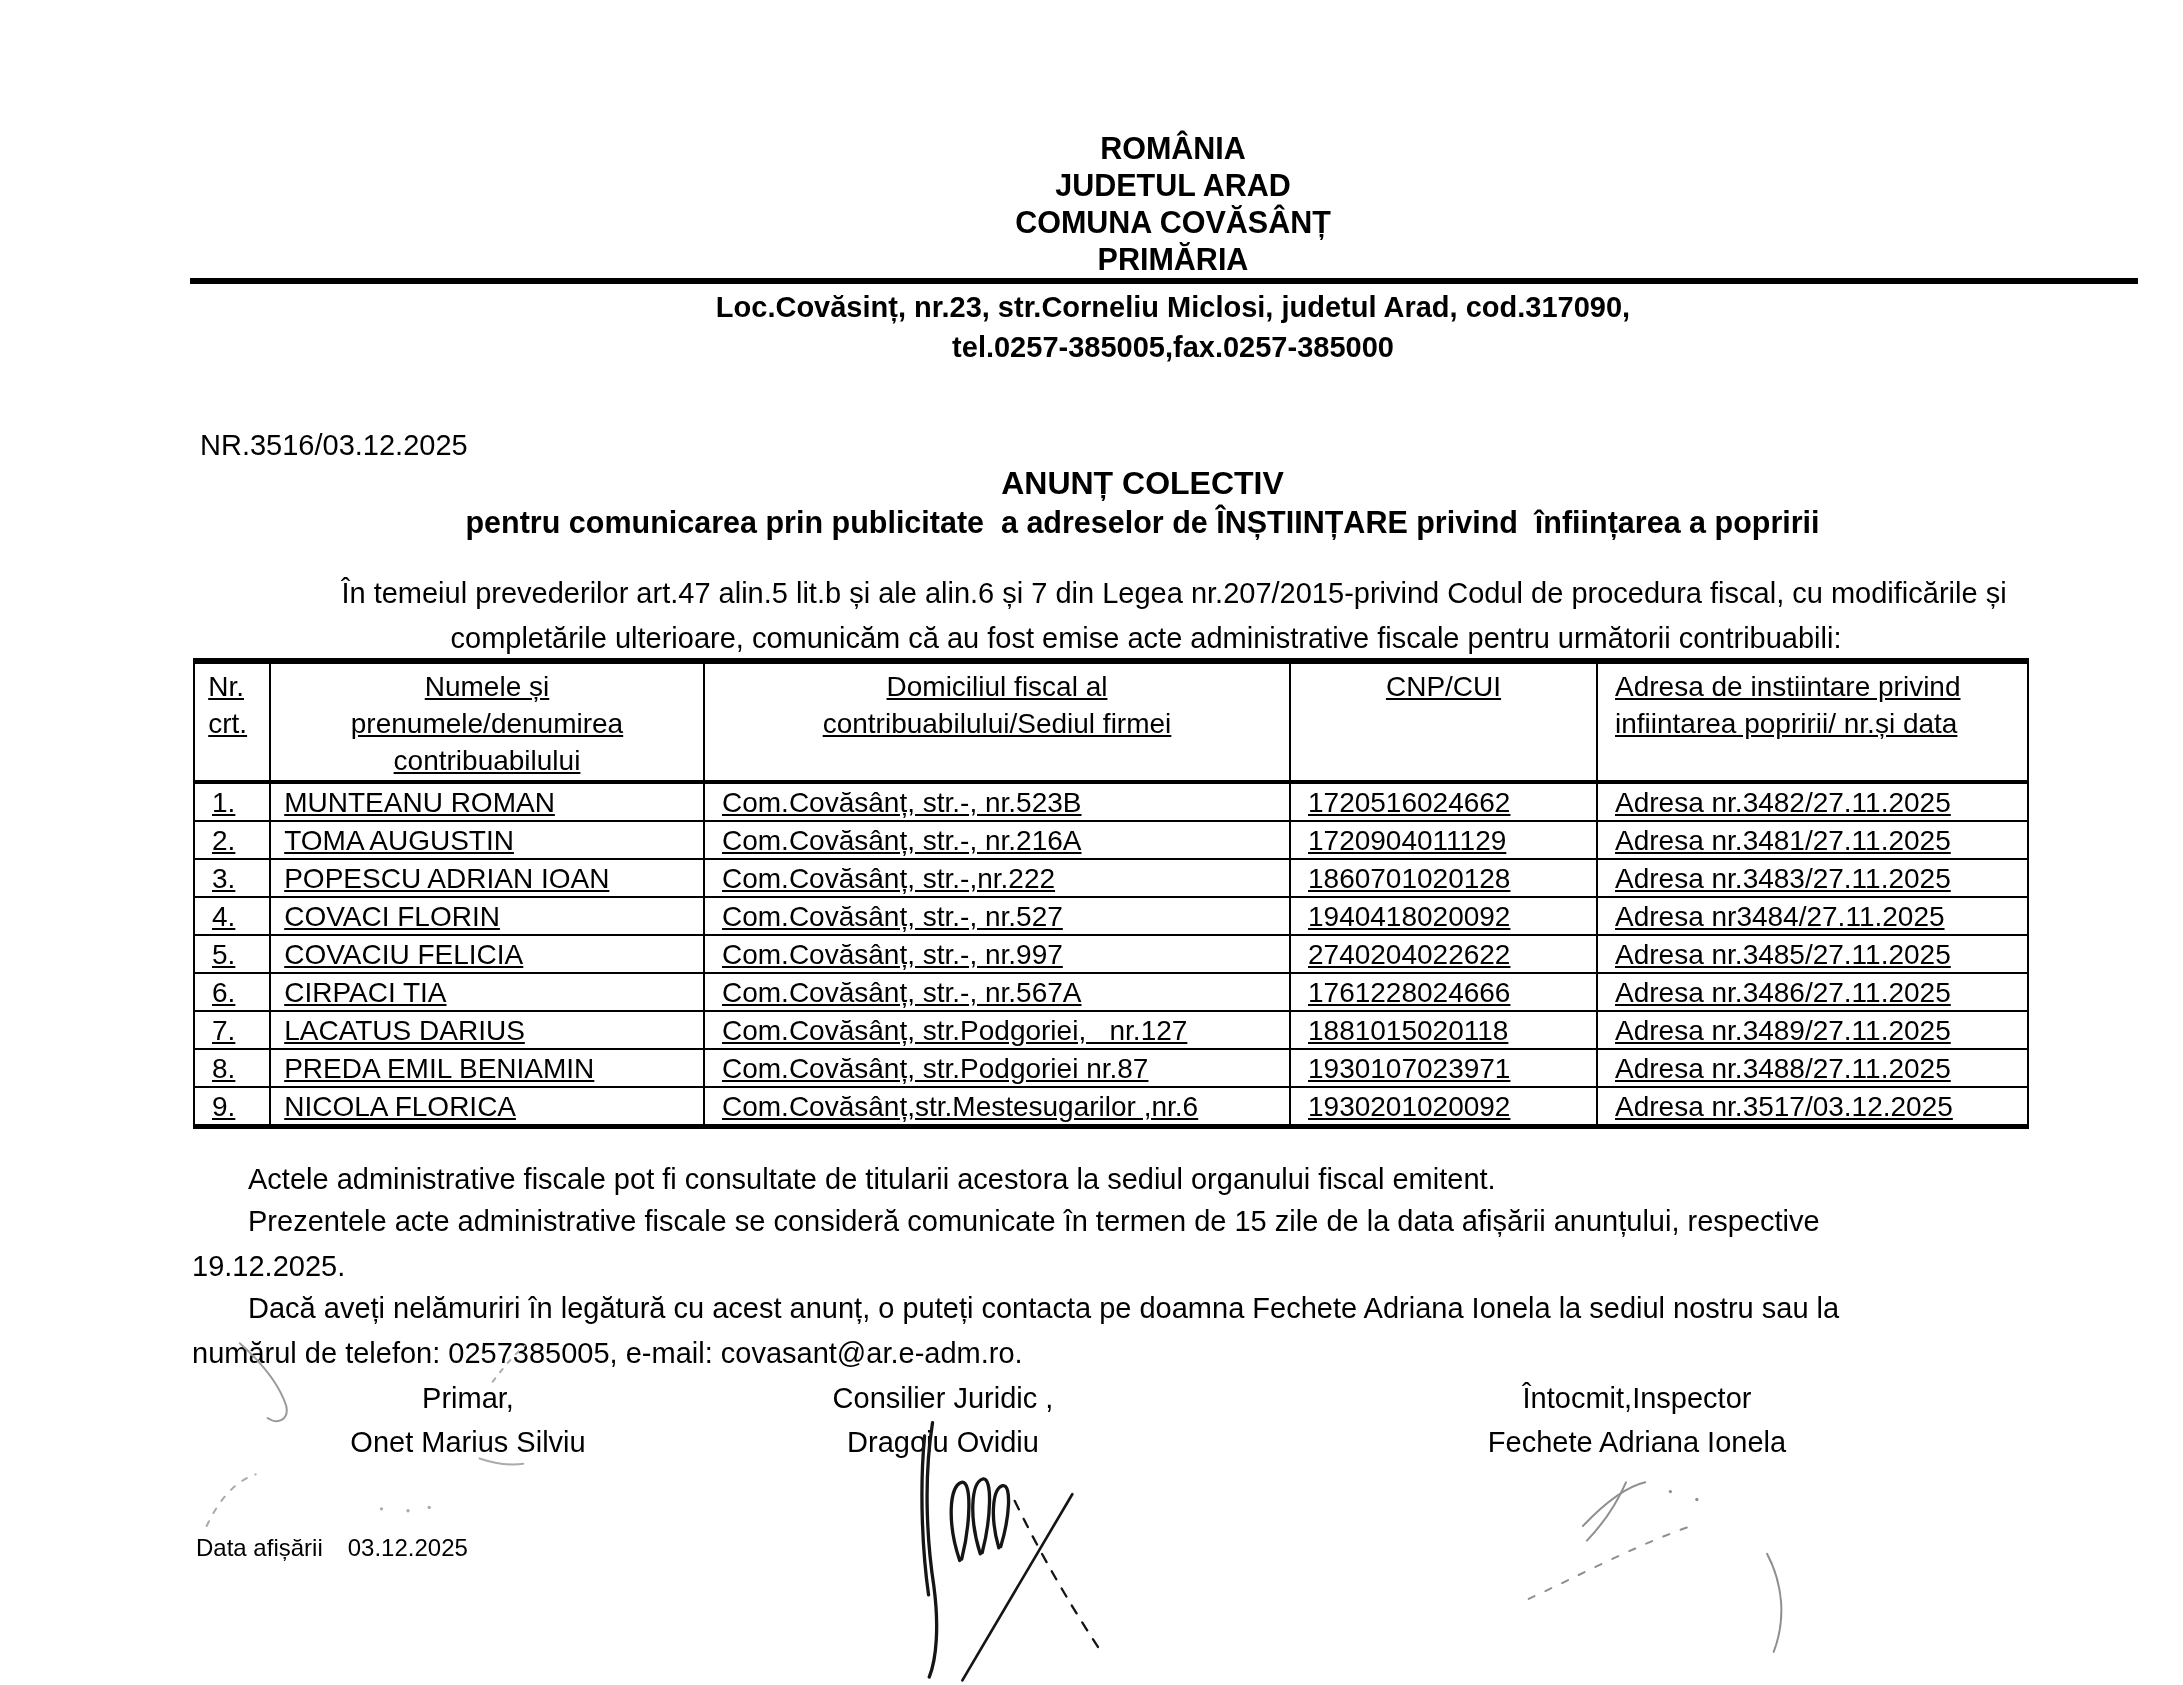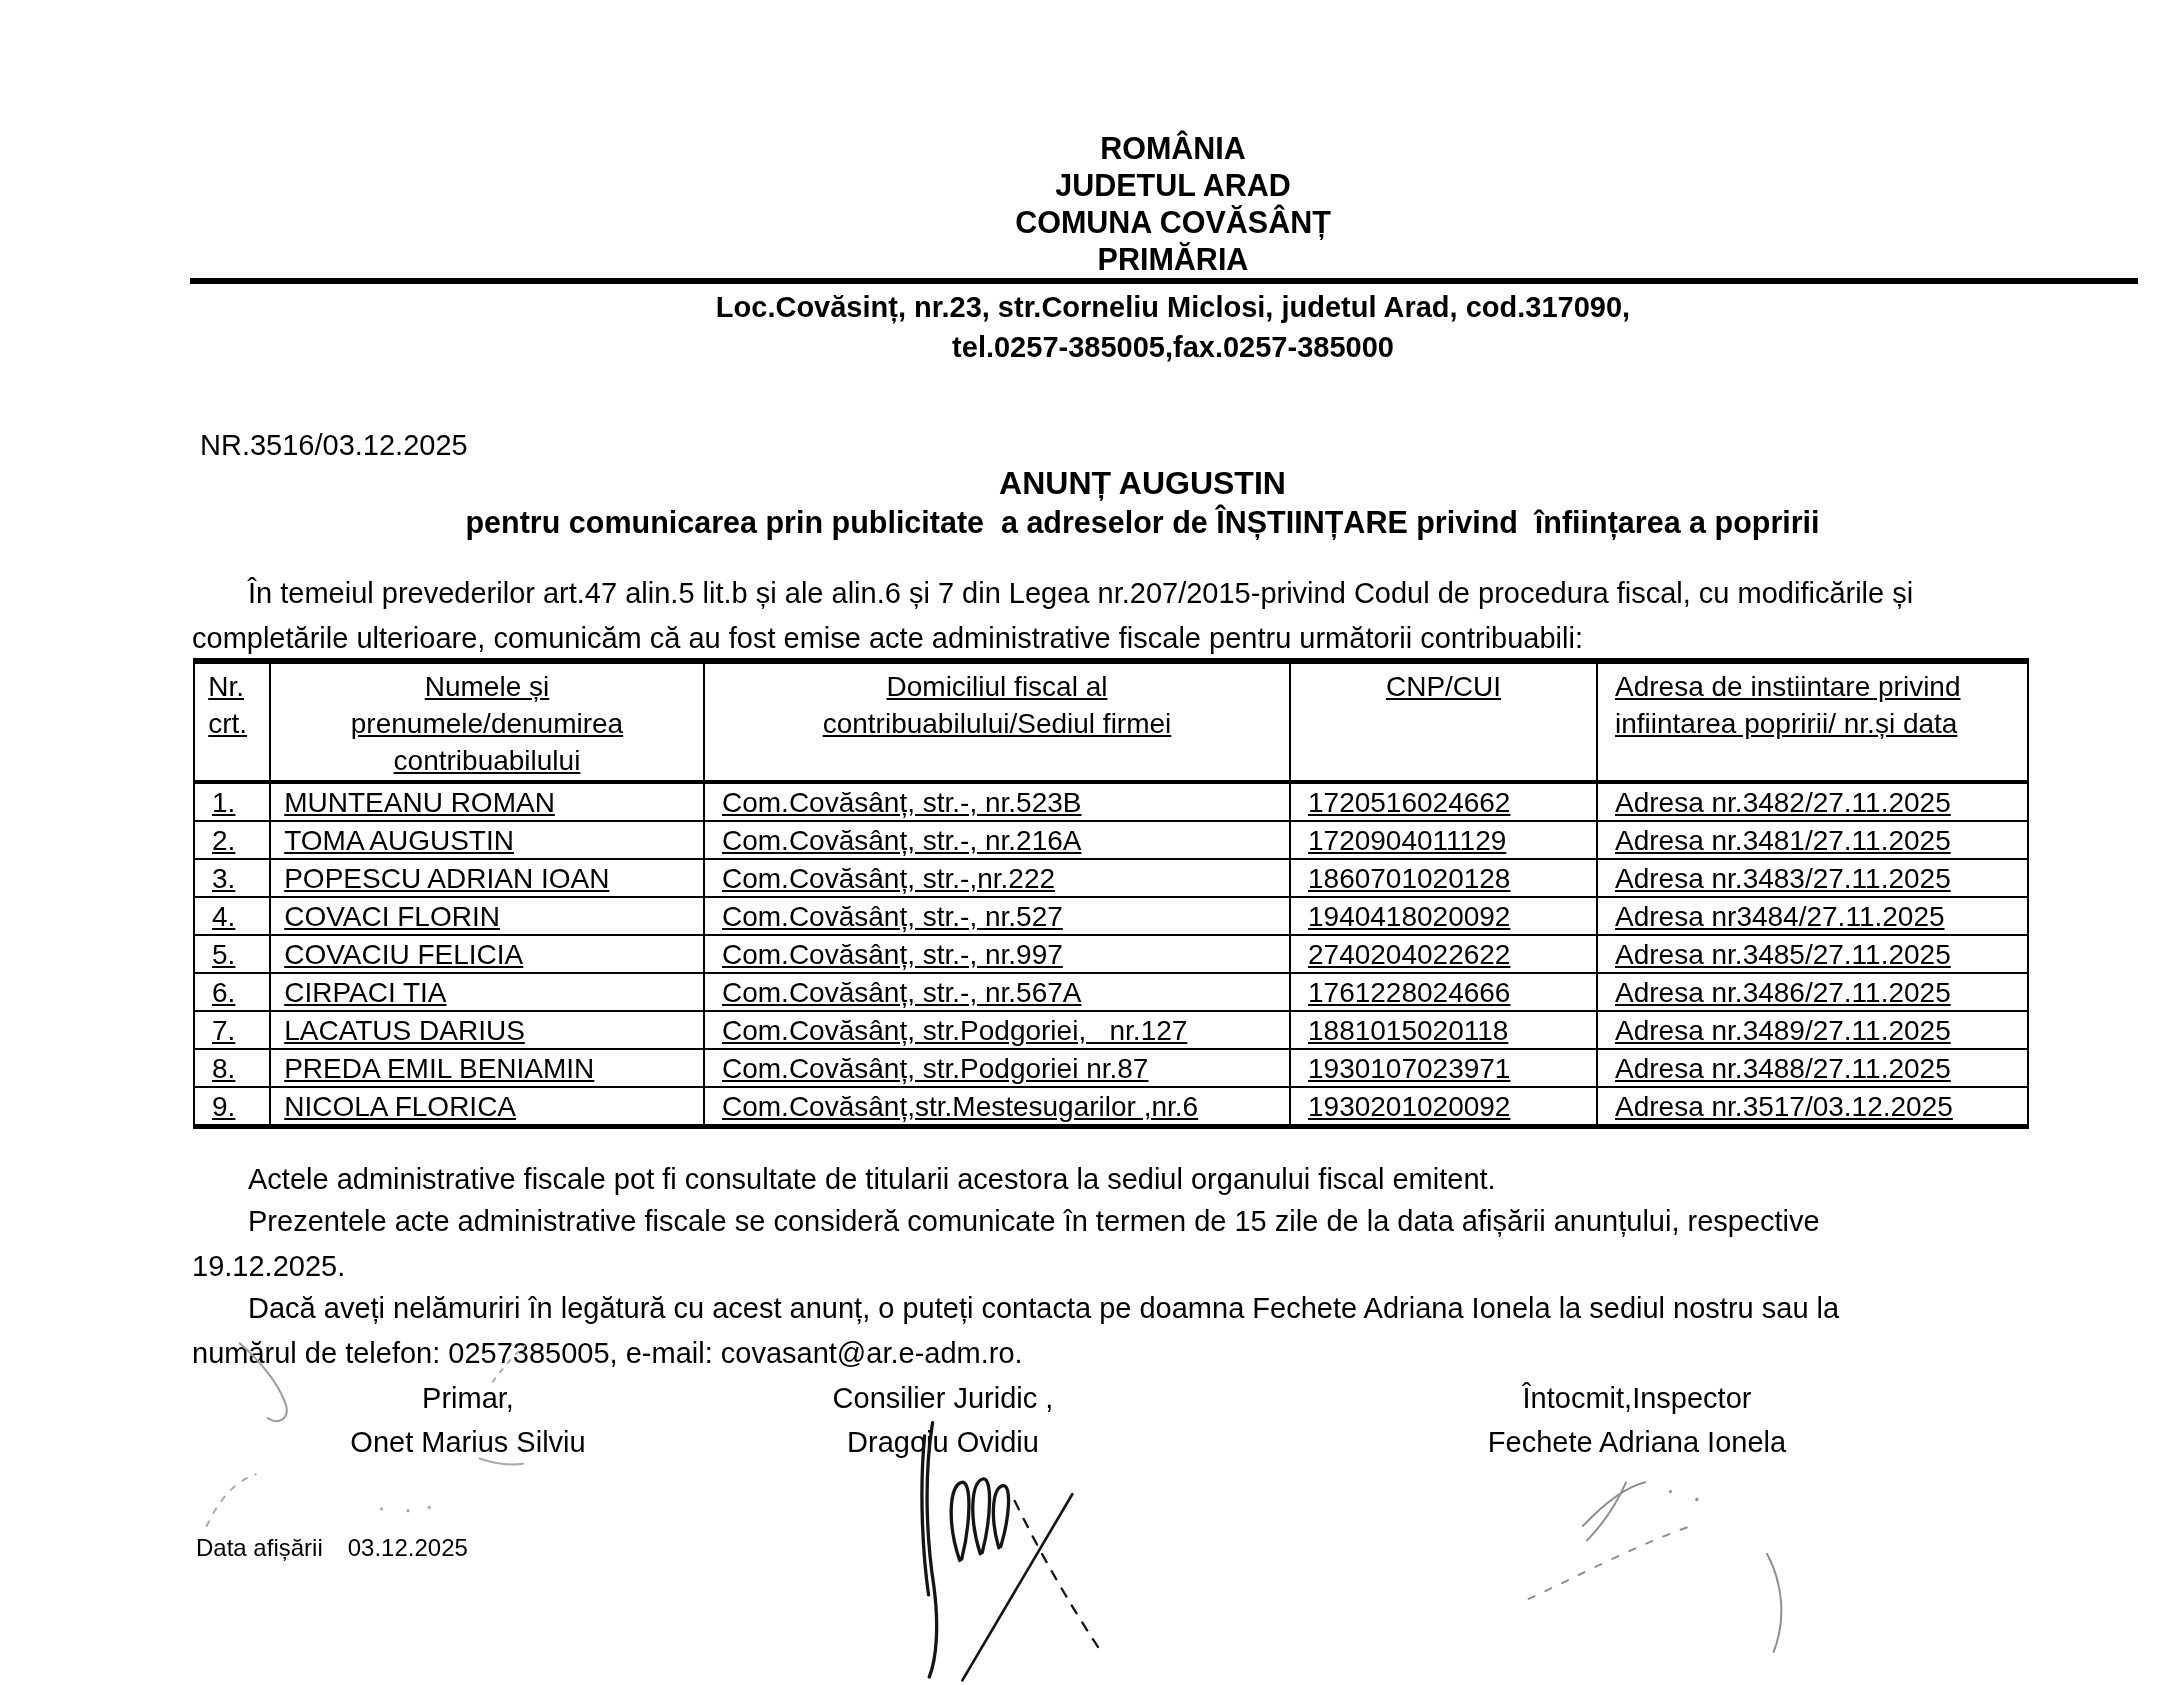--- a/index.html
+++ b/index.html
@@ -69,24 +69,24 @@
 
 <div class="abs hdr-rule"></div>
 
 <div class="abs subhdr-block">
   <div data-bind="subheader.lines.0">Loc.Covăsinț, nr.23, str.Corneliu Miclosi, judetul Arad, cod.317090,</div>
   <div data-bind="subheader.lines.1">tel.0257-385005,fax.0257-385000</div>
 </div>
 
 <div class="abs nr-line" data-bind="document.number_line">NR.3516/03.12.2025</div>
 
-<div class="abs title-line" data-bind="document.title">ANUNȚ AUGUSTIN</div>
+<div class="abs title-line" data-bind="document.title">ANUNȚ COLECTIV</div>
 <div class="abs subtitle-line" data-bind="document.subtitle">pentru comunicarea prin publicitate  a adreselor de ÎNȘTIINȚARE privind  înființarea a popririi</div>
 
-<div class="abs para" style="top:571px;">
+<div class="abs para" style="top:571px;text-align:center;">
   <div class="indent" data-bind="document.intro.0">În temeiul prevederilor art.47 alin.5 lit.b și ale alin.6 și 7 din Legea nr.207/2015-privind Codul de procedura fiscal, cu modificările și</div>
   <div data-bind="document.intro.1">completările ulterioare, comunicăm că au fost emise acte administrative fiscale pentru următorii contribuabili:</div>
 </div>
 
 <table class="doc-table">
   <colgroup>
     <col class="c-nr">
       <col class="c-name">
       <col class="c-addr">
       <col class="c-cnp">

